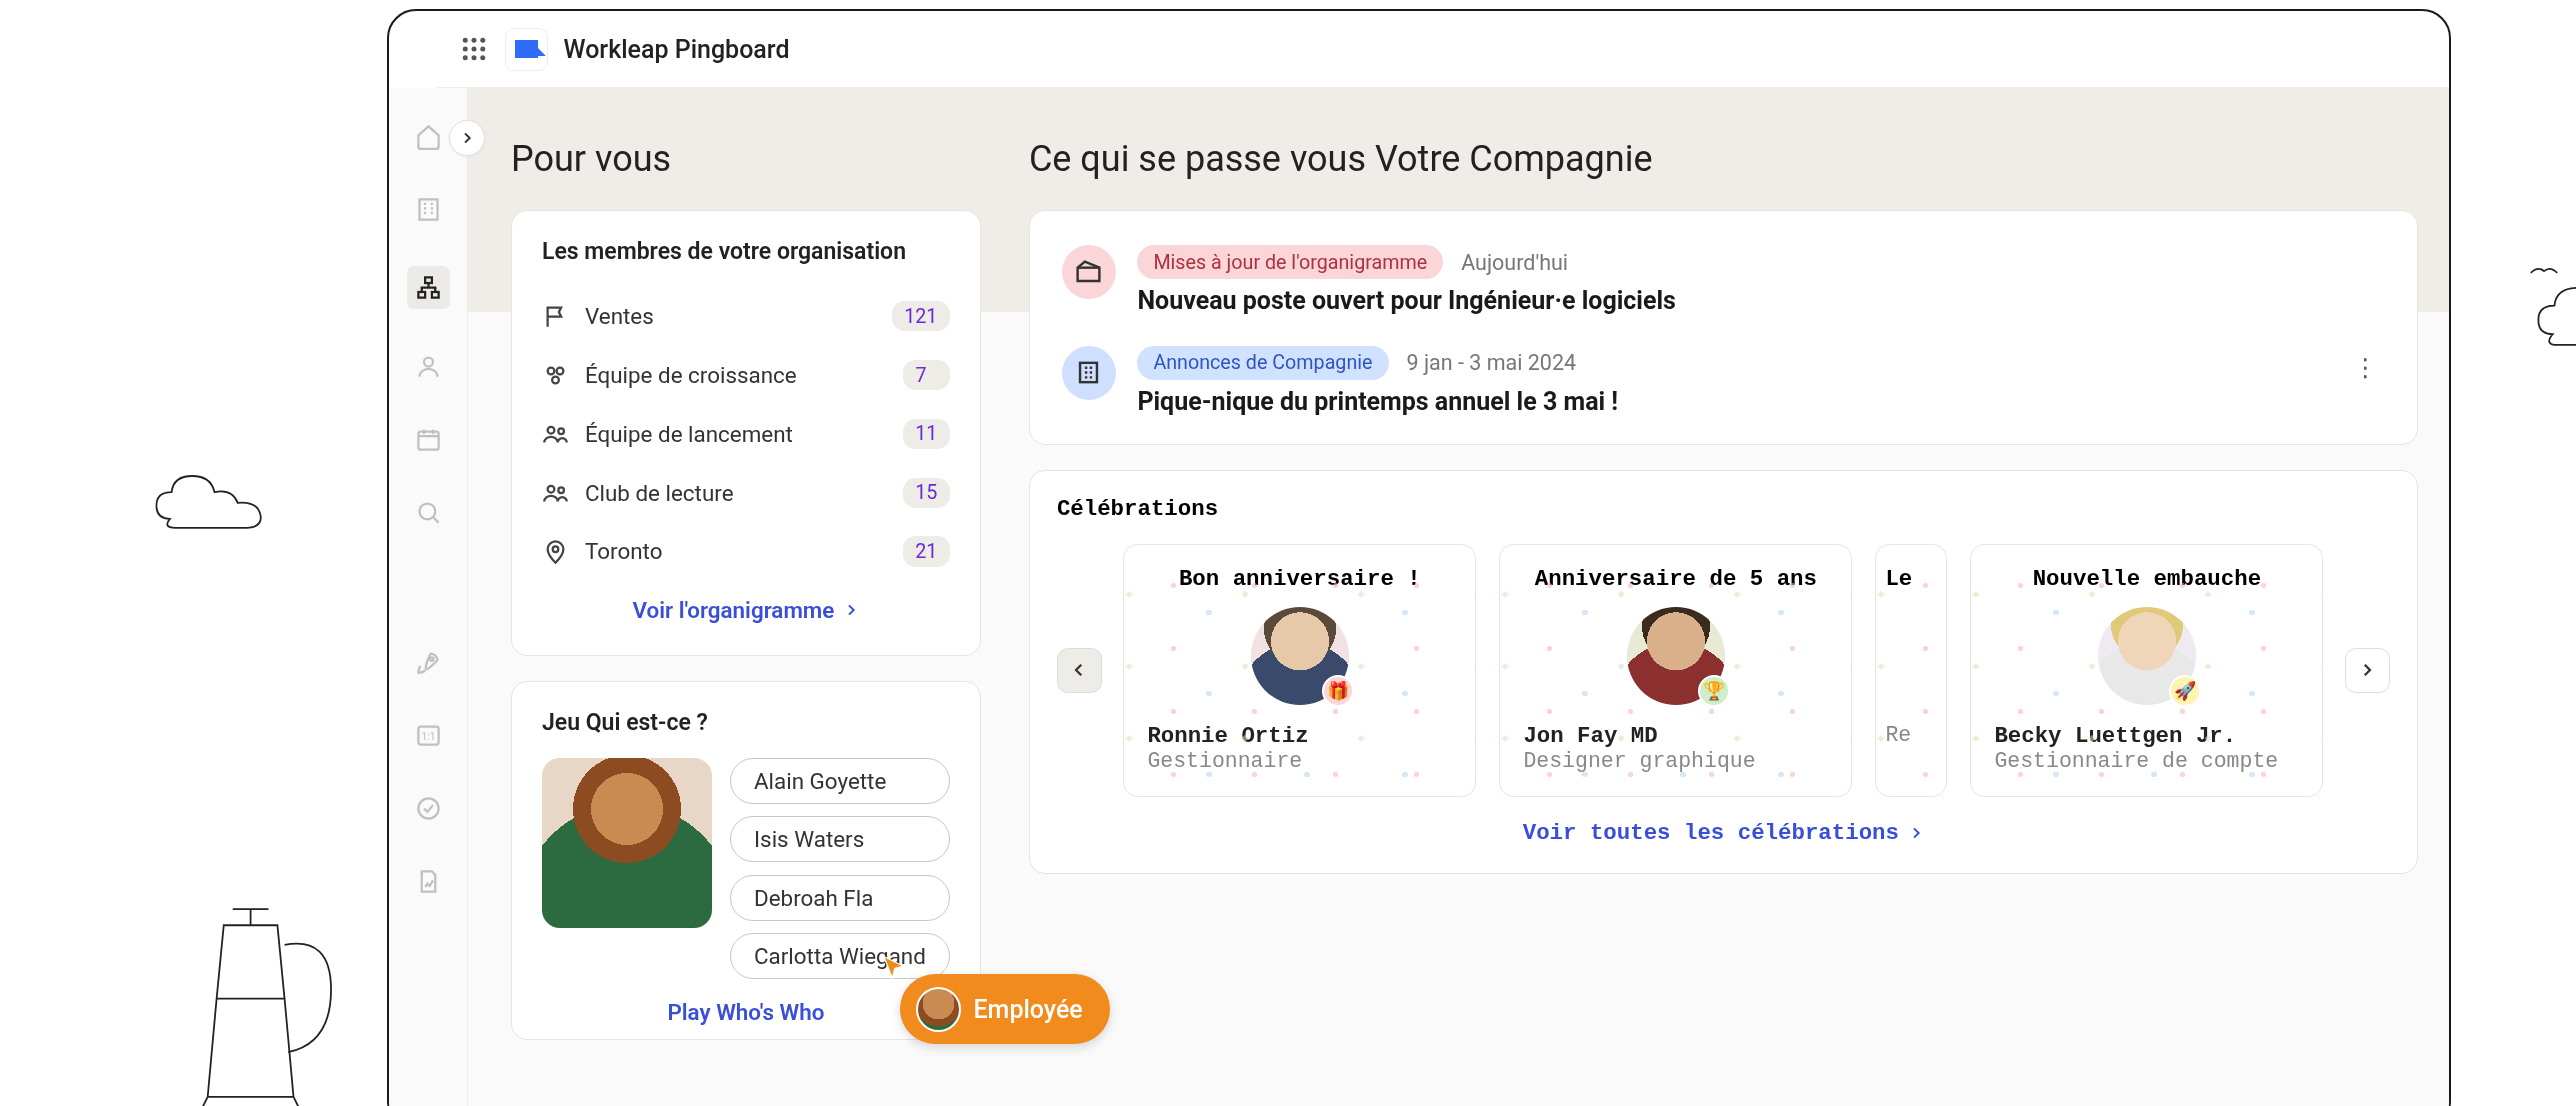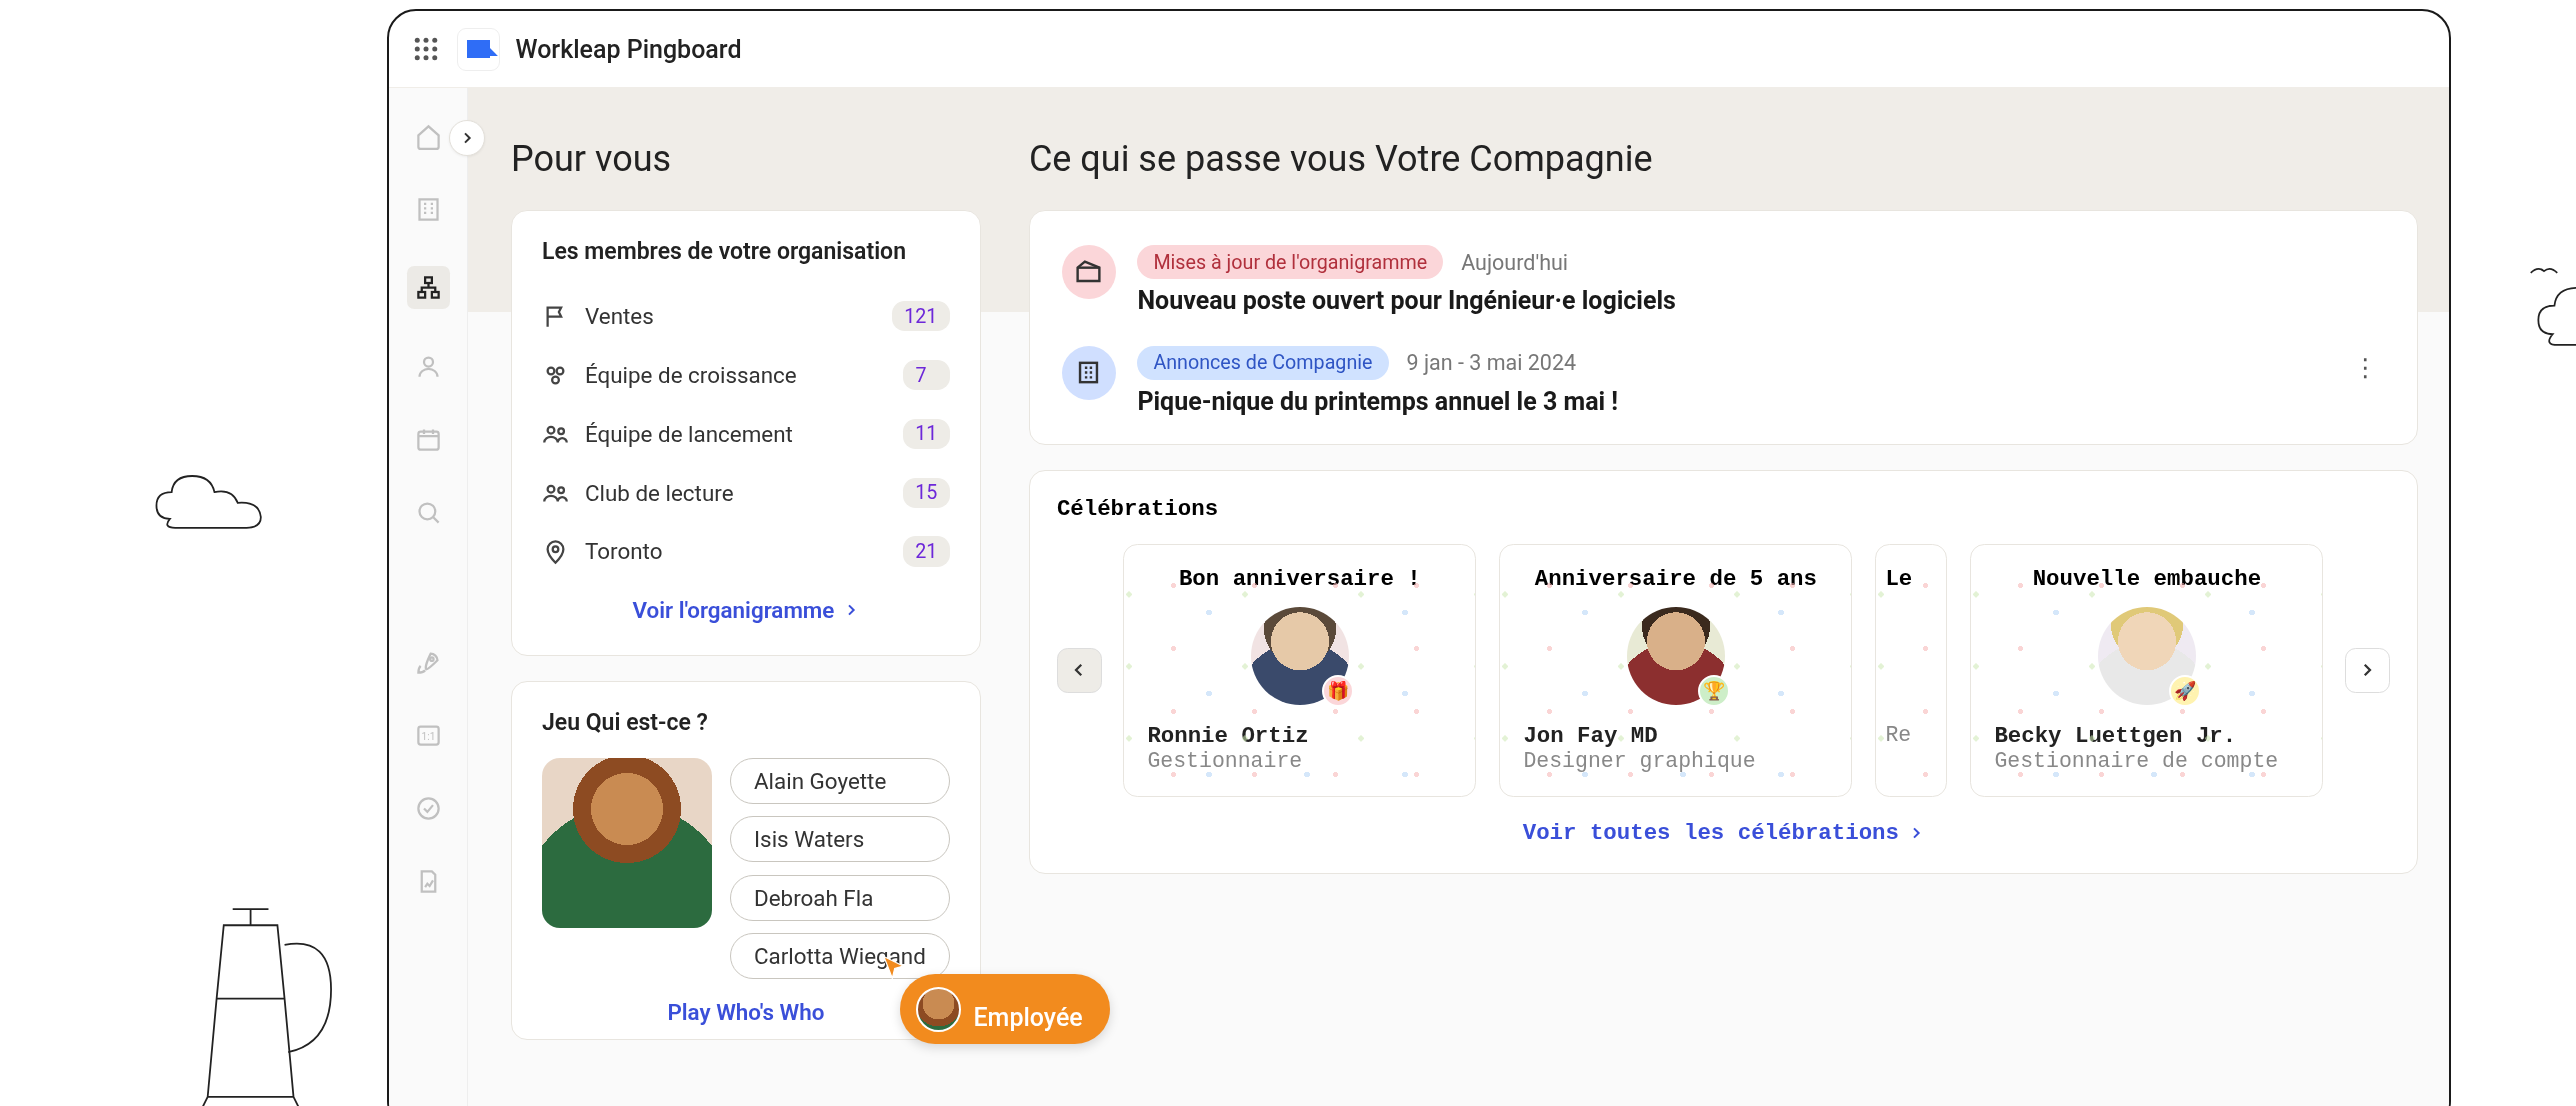--- a/index.html
+++ b/index.html
@@ -28,20 +28,21 @@
     border: 2.7px solid #1a1a1a;
     border-radius: 29px;
     overflow: hidden;
   }
   .titlebar {
     height: 77px;
     display: flex; align-items: center;
     padding: 0 21.5px;
     gap: 16px;
     border-bottom: 0.9px solid #f0ede8;
+    margin-left: 48px;
   }
   .grid-icon { width: 30px; height: 30px; color:#555; }
   .logo-box {
     width: 43px; height: 43px; border-radius: 9px;
     background:#fff; border:0.9px solid #eee;
     display:flex; align-items:center; justify-content:center;
   }
   .logo-inner { width:23px; height:18px; background:#2f6df6; position:relative; }
   .logo-inner::after{content:"";position:absolute;right:-5.4px;bottom:-5.4px;border:7.2px solid transparent;border-top-color:#2f6df6;transform:rotate(45deg);}
   .app-title { font-size: 25px; color:#222; font-weight:500;}
@@ -108,21 +109,21 @@
   }
   .chip-col { display:flex;flex-direction:column; gap:12.5px;}
   .chip {
     border:1.8px solid #c9c6bf; border-radius:894px;
     padding:9px 23px; font-size:22.4px; color:#333; background:#fff;
     white-space:nowrap;
   }
   .cursor-tag {
     position:absolute;
     background:#f28b1e; color:#fff;
-    display:flex;align-items:flex-end; gap:12.5px;
+    display:flex;align-items:center; gap:12.5px;
     padding:12.5px 27px 12.5px 16px;
     border-radius:894px;
     font-size:25px;font-weight:500;
     box-shadow:0 3.6px 10.7px rgba(0,0,0,.15);
   }
   .cursor-tag .av{width:45px;height:45px;border-radius:50%;background:radial-gradient(circle at 50% 35%,#c98b52 0 16px,#8d4b22 16px 23px,transparent 23px),radial-gradient(circle at 50% 95%,#2c6b3f 0 36px,transparent 36px),#e8d6c6;border:2.7px solid #fff;}
   .cursor-ptr{position:absolute;left:-21.5px;top:-19.7px;}
 
   .feed-card { padding: 25px 32px;}
   .feed-item { display:flex; gap:21.5px; padding: 9px 0 21.5px; align-items:flex-start;}

